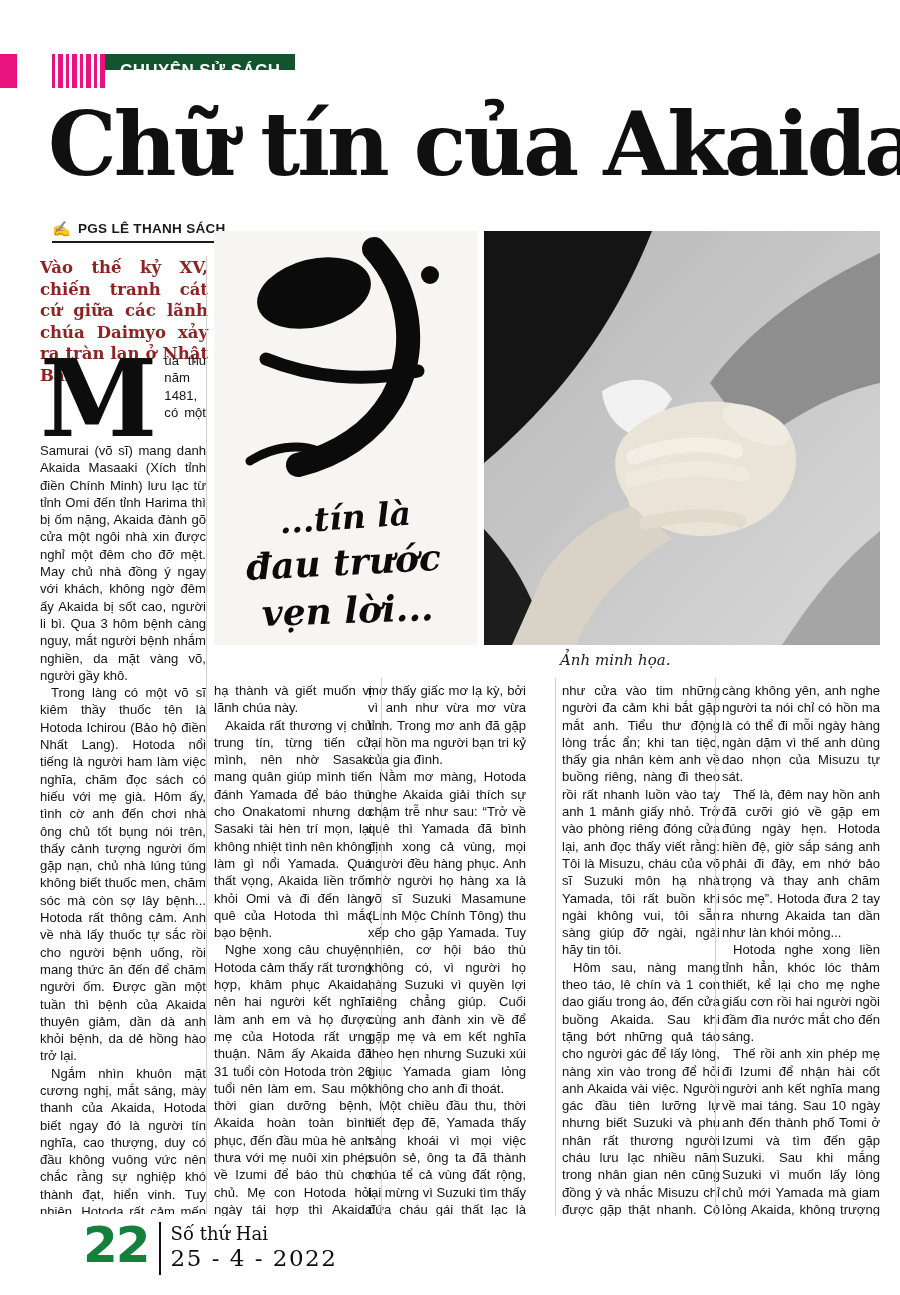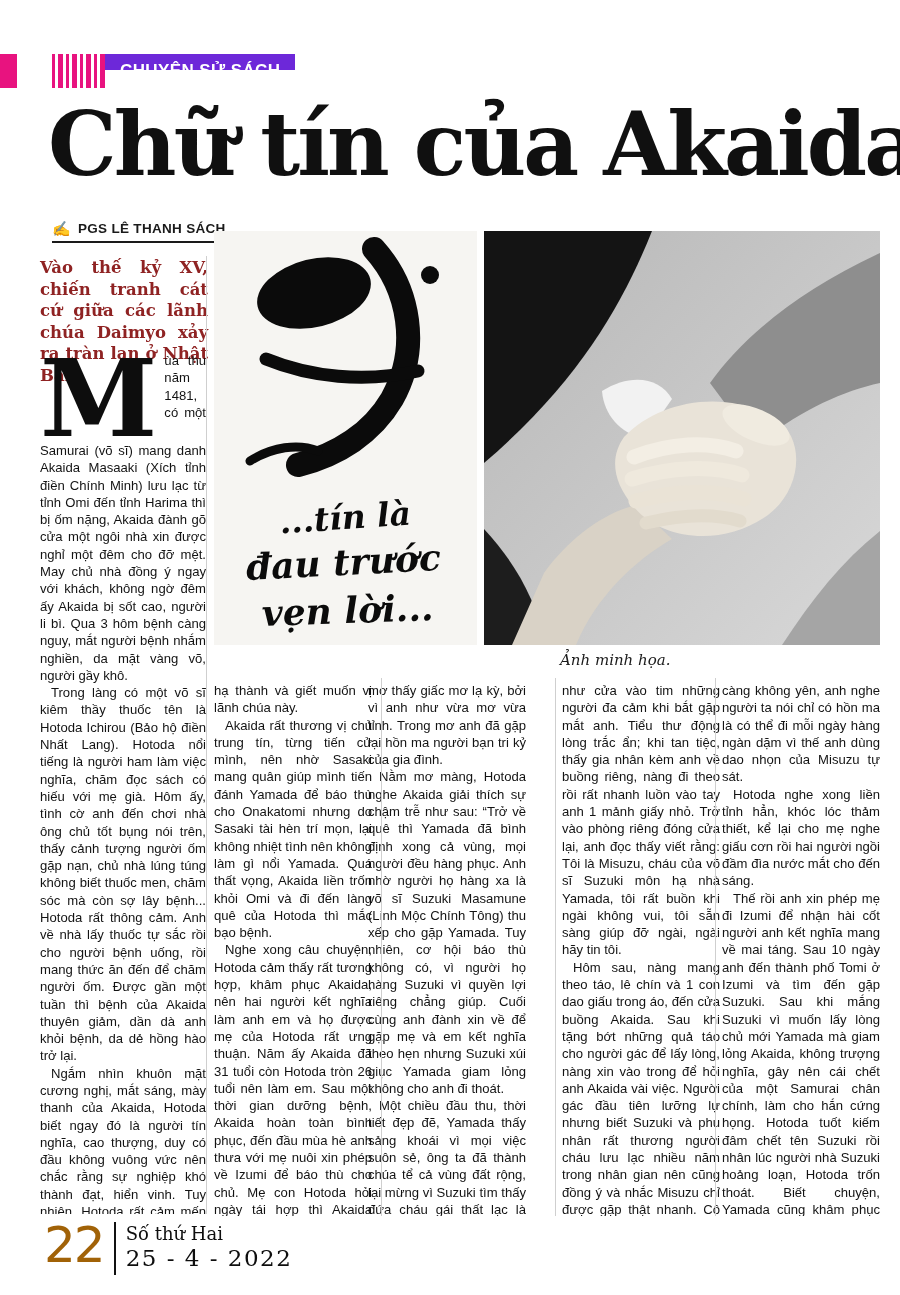--- a/index.html
+++ b/index.html
@@ -3,21 +3,21 @@
 <meta charset="utf-8">
 <style>
   html,body{margin:0;padding:0;background:#fff;}
   .page{position:relative;width:900px;height:1295px;background:#ffffff;overflow:hidden;
         font-family:"Liberation Sans",sans-serif;color:#141414;}
 
   
   .accent-block{position:absolute;left:0;top:54px;width:17px;height:34px;background:#e8137f;}
   .stripes{position:absolute;left:52px;top:54px;width:53px;height:34px;
            background:repeating-linear-gradient(90deg,#e8137f 0 3px,#fff 3px 6px,#e8137f 6px 11px,#fff 11px 14px);}
-  .kicker{position:absolute;left:105px;top:54px;height:16px;line-height:34px;background:#6d28d9;
+  .kicker{position:absolute;left:105px;top:54px;height:16px;line-height:34px;background:#14532d;
           color:#fff;font-weight:bold;font-size:17px;letter-spacing:.4px;padding:0 15px;}
 
   
   .headline{position:absolute;left:48px;top:92px;width:834px;white-space:nowrap;
             font-family:"DejaVu Serif","Liberation Serif",serif;font-weight:bold;
             font-size:88px;letter-spacing:-3px;color:#101010;
             transform:scaleX(.98);transform-origin:left top;margin:0;}
   .byline{position:absolute;left:52px;top:221px;display:flex;align-items:center;gap:7px;
           font-size:13.5px;font-weight:bold;letter-spacing:.3px;color:#1a1a1a;
           border-bottom:2px solid #1a1a1a;padding:0 6px 5px 0;}
@@ -50,22 +50,22 @@
   .figure{position:absolute;top:231px;height:414px;overflow:hidden;}
   #calligraphy{left:214px;width:263px;background:#f6f5f2;}
   #handshake{left:484px;width:396px;}
   .figure svg{display:block;width:100%;height:100%;}
   .caption{position:absolute;left:560px;top:651px;width:320px;text-align:left;
            font-family:"DejaVu Serif","Liberation Serif",serif;font-style:italic;
            font-size:15px;color:#1b1b1b;}
 
   
   .footer{position:absolute;left:44px;top:1220px;display:flex;align-items:flex-start;gap:10px;}
-  .page-number{font-family:"DejaVu Sans","Liberation Sans",sans-serif;font-weight:normal;
-               font-size:50px;line-height:50px;letter-spacing:-2px;color:#a16207;}
+  .page-number{font-family:"DejaVu Sans","Liberation Sans",sans-serif;font-weight:bold;
+               font-size:50px;line-height:50px;letter-spacing:-2px;color:#15803d;margin-left:39px;}
   .footer-rule{width:2px;height:53px;background:#111;margin-top:2px;}
   .issue-block{font-family:"DejaVu Serif","Liberation Serif",serif;color:#0e0e0e;}
   .issue{font-size:18px;line-height:27px;}
   .date{font-size:23px;line-height:23px;letter-spacing:1.5px;}
 </style>
 </head>
 <body>
 
 <div class="page">
 
@@ -139,20 +139,21 @@
       <p>mơ thấy giấc mơ lạ kỳ, bởi vì anh như vừa mơ vừa tỉnh. Trong mơ anh đã gặp lại hồn ma người bạn tri kỷ của gia đình.</p>
       <p>Nằm mơ màng, Hotoda nghe Akaida giải thích sự chậm trễ như sau: “Trở về quê thì Yamada đã bình định xong cả vùng, mọi người đều hàng phục. Anh nhờ người họ hàng xa là võ sĩ Suzuki Masamune (Linh Mộc Chính Tông) thu xếp cho gặp Yamada. Tuy nhiên, cơ hội báo thù không có, vì người họ hàng Suzuki vì quyền lợi riêng chẳng giúp. Cuối cùng anh đành xin về để gặp mẹ và em kết nghĩa theo hẹn nhưng Suzuki xúi giục Yamada giam lỏng không cho anh đi thoát.</p>
       <p>Một chiều đầu thu, thời tiết đẹp đẽ, Yamada thấy sảng khoái vì mọi việc suôn sẻ, ông ta đã thành chúa tể cả vùng đất rộng, lại mừng vì Suzuki tìm thấy đứa cháu gái thất lạc là tiểu thư Suzuki Misuzu (Linh mộc Mỹ Linh). Suzuki thưa với Yamada nên mở tiệc vui xem kịch trong phủ đệ và được chấp thuận. Yamada còn cho phép gia nhân, người bị quản thúc cũng được ngồi xem (dưới sự giám sát).</p>
     </div>
   <div class="col" id="col4">
       <p>như cửa vào tim những người đa cảm khi bắt gặp mắt anh. Tiểu thư động lòng trắc ẩn; khi tan tiệc, thấy gia nhân kèm anh về buồng riêng, nàng đi theo rồi rất nhanh luồn vào tay anh 1 mảnh giấy nhỏ. Trở vào phòng riêng đóng cửa lại, anh đọc thấy viết rằng: Tôi là Misuzu, cháu của võ sĩ Suzuki môn hạ nhà Yamada, tôi rất buồn khi ngài không vui, tôi sẵn sàng giúp đỡ ngài, ngài hãy tin tôi.</p>
       <p>Hôm sau, nàng mang theo táo, lê chín và 1 con dao giấu trong áo, đến cửa buồng Akaida. Sau khi tặng bớt những quả táo cho người gác để lấy lòng, nàng xin vào trong để hỏi anh Akaida vài việc. Người gác đầu tiên lưỡng lự nhưng biết Suzuki và phu nhân rất thương người cháu lưu lạc nhiều năm trong nhân gian nên cũng đồng ý và nhắc Misuzu chỉ được gặp thật nhanh. Cô mỉm cười nói chỉ đưa giỏ trái cây thôi, nhanh nhẹn vào phòng khép cửa lại. Cô nói ngay: Thời gian rất gấp, rồi đưa cho Akaida con dao bảo anh giấu đi chắc sẽ cần dùng. Anh cảm ơn, nói rằng “Võ sĩ cần vũ khí, tôi sẽ dùng cho việc ý nghĩa” và tặng lại cho Misuzu 1 cái bút lông anh vẫn hay dùng.</p>
     </div>
   <div class="col" id="col5">
       <p>càng không yên, anh nghe người ta nói chỉ có hồn ma là có thể đi mỗi ngày hàng ngàn dặm vì thế anh dùng dao nhọn của Misuzu tự sát.</p>
+      <p>Thế là, đêm nay hồn anh đã cưỡi gió về gặp em đúng ngày hẹn. Hotoda hiền đệ, giờ sắp sáng anh phải đi đây, em nhớ bảo trọng và thay anh chăm sóc mẹ”. Hotoda đưa 2 tay ra nhưng Akaida tan dần như làn khói mỏng...</p>
       <p>Hotoda nghe xong liền tỉnh hẳn, khóc lóc thảm thiết, kể lại cho mẹ nghe giấu cơn rồi hai người ngồi đầm đìa nước mắt cho đến sáng.</p>
       <p>Thế rồi anh xin phép mẹ đi Izumi để nhận hài cốt người anh kết nghĩa mang về mai táng. Sau 10 ngày anh đến thành phố Tomi ở Izumi và tìm đến gặp Suzuki. Sau khi mắng Suzuki vì muốn lấy lòng chủ mới Yamada mà giam lỏng Akaida, không trượng nghĩa, gây nên cái chết của một Samurai chân chính, làm cho hắn cứng họng. Hotoda tuốt kiếm đâm chết tên Suzuki rồi nhân lúc người nhà Suzuki hoảng loạn, Hotoda trốn thoát. Biết chuyện, Yamada cũng khâm phục tấm lòng tín nghĩa, thủy chung của anh em nhà Akaida nên không sai người đuổi theo.</p>
     </div>
 
   <div class="vsep sep1"></div>
   <div class="vsep sep2"></div>
   <div class="vsep sep3"></div>
   <div class="vsep sep4"></div>
 
   <div class="footer">

